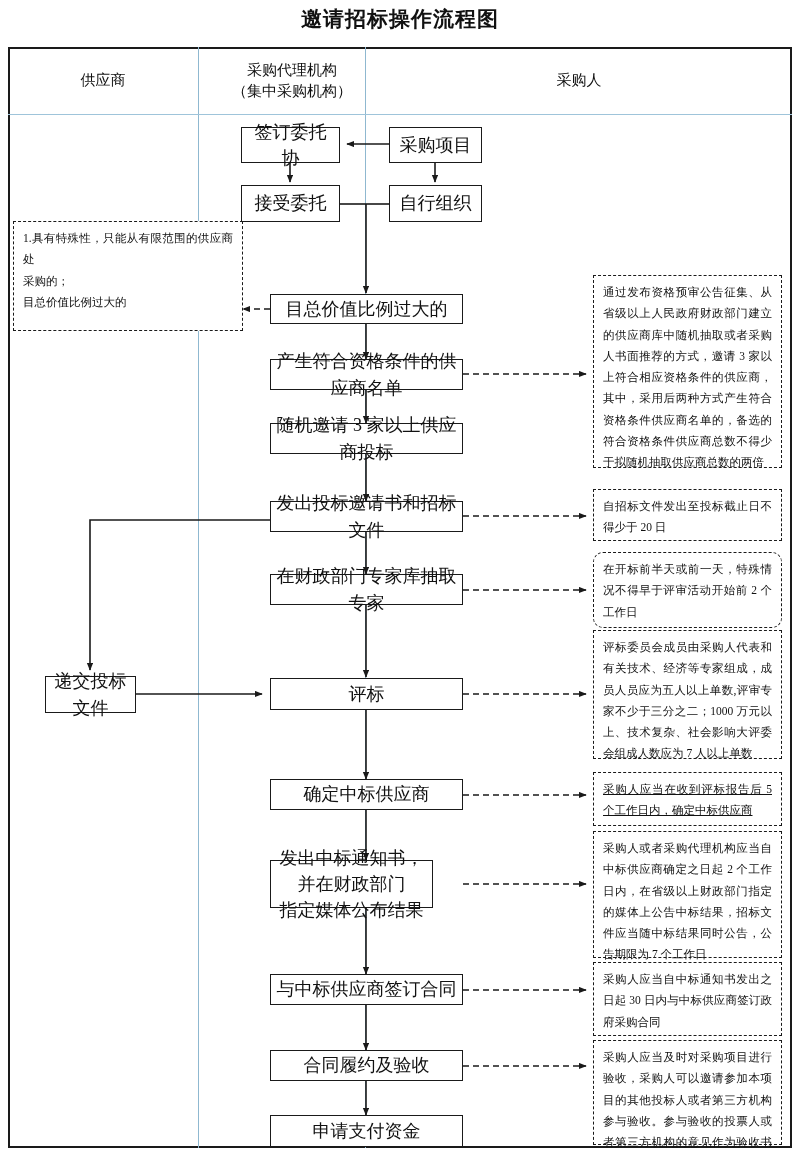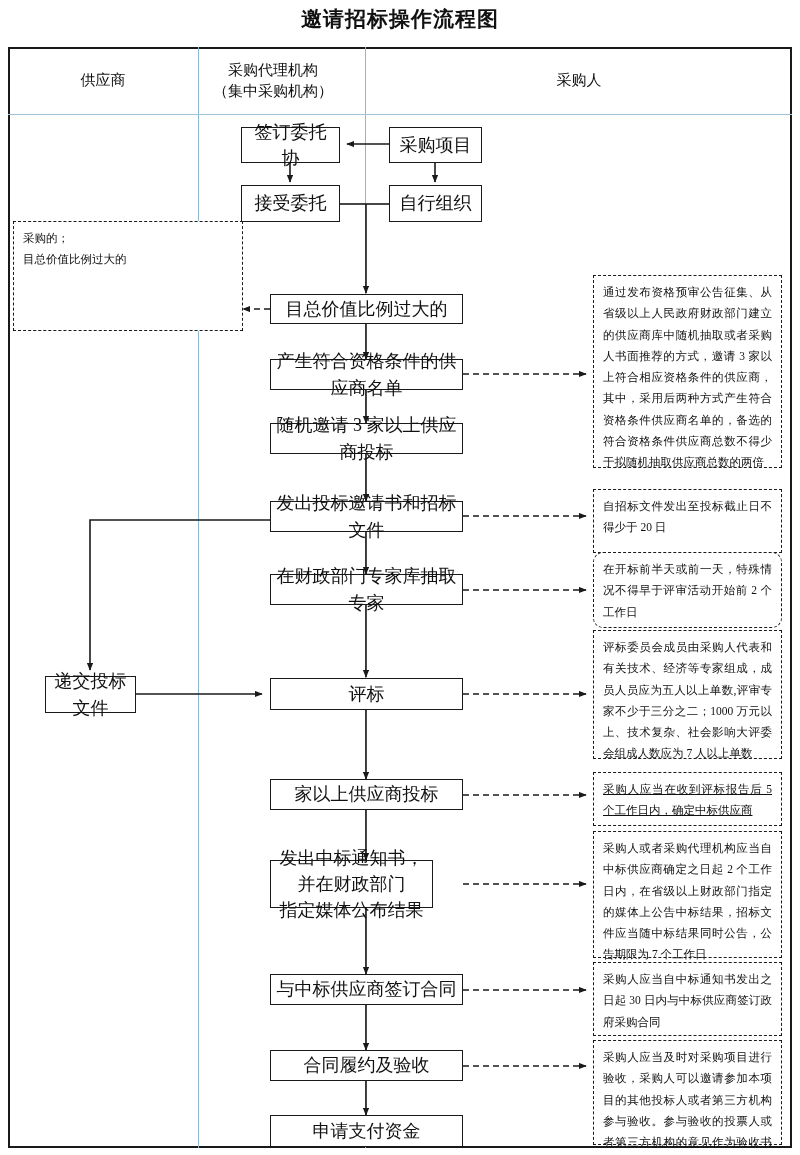--- a/index.html
+++ b/index.html
@@ -30,21 +30,21 @@
   .header-rule{
     position:absolute;left:8px;top:114px;width:784px;height:0;
     border-top:1px solid #9fc4da;
   }
   .lane-head{
     position:absolute;top:47px;height:67px;
     display:flex;align-items:center;justify-content:center;
     text-align:center;font-size:15px;line-height:1.35;
   }
   .lane-head.h1{left:8px;width:190px;}
-  .lane-head.h2{left:190px;width:166px;align-items:center;}
+  .lane-head.h2{left:209px;width:166px;align-items:center;}
   .lane-head.h3{left:366px;width:426px;}
 
   
   .node{
     position:absolute;box-sizing:border-box;
     border:1.5px solid #1a1a1a;background:#fff;
     display:flex;align-items:center;justify-content:center;
     text-align:center;font-size:18px;line-height:1.45;
     padding:2px 4px;
   }
@@ -174,21 +174,21 @@
 
   <div class="node" style="left:45px;top:676px;width:91px;height:37px;">
     <span>递交投标文件</span>
   </div>
 
   <div class="node" style="left:270px;top:678px;width:193px;height:32px;">
     <span>评标</span>
   </div>
 
   <div class="node" style="left:270px;top:779px;width:193px;height:31px;">
-    <span>家以上供应商投标</span>
+    <span>确定中标供应商</span>
   </div>
 
   <div class="node" style="left:270px;top:860px;width:163px;height:48px;">
     <span>
       <span>发出中标通知书，并在财政部门</span><br>
       <span>指定媒体公布结果</span>
     </span>
   </div>
 
   <div class="node" style="left:270px;top:974px;width:193px;height:31px;">
@@ -197,29 +197,30 @@
 
   <div class="node" style="left:270px;top:1050px;width:193px;height:31px;">
     <span>合同履约及验收</span>
   </div>
 
   <div class="node" style="left:270px;top:1115px;width:193px;height:32px;">
     <span>申请支付资金</span>
   </div>
 
   <div class="note" style="left:13px;top:221px;width:230px;height:110px;">
+    <p>1.具有特殊性，只能从有限范围的供应商处</p>
     <p>采购的；</p>
     <p>目总价值比例过大的</p>
   </div>
 
   <div class="note" style="left:593px;top:275px;width:189px;height:193px;">
     <p>通过发布资格预审公告征集、从省级以上人民政府财政部门建立的供应商库中随机抽取或者采购人书面推荐的方式，邀请 3 家以上符合相应资格条件的供应商，其中，采用后两种方式产生符合资格条件供应商名单的，备选的符合资格条件供应商总数不得少于拟随机抽取供应商总数的两倍</p>
   </div>
 
-  <div class="note" style="left:593px;top:489px;width:189px;height:64px;">
+  <div class="note" style="left:593px;top:489px;width:189px;height:52px;">
     <p>自招标文件发出至投标截止日不得少于 20 日</p>
   </div>
 
   <div class="note" style="left:593px;top:552px;width:189px;height:76px;border-radius:10px;">
     <p>在开标前半天或前一天，特殊情况不得早于评审活动开始前 2 个工作日</p>
   </div>
 
   <div class="note" style="left:593px;top:630px;width:189px;height:129px;">
     <p>评标委员会成员由采购人代表和有关技术、经济等专家组成，成员人员应为五人以上单数,评审专家不少于三分之二；1000 万元以上、技术复杂、社会影响大评委会组成人数应为 7 人以上单数</p>
   </div>

